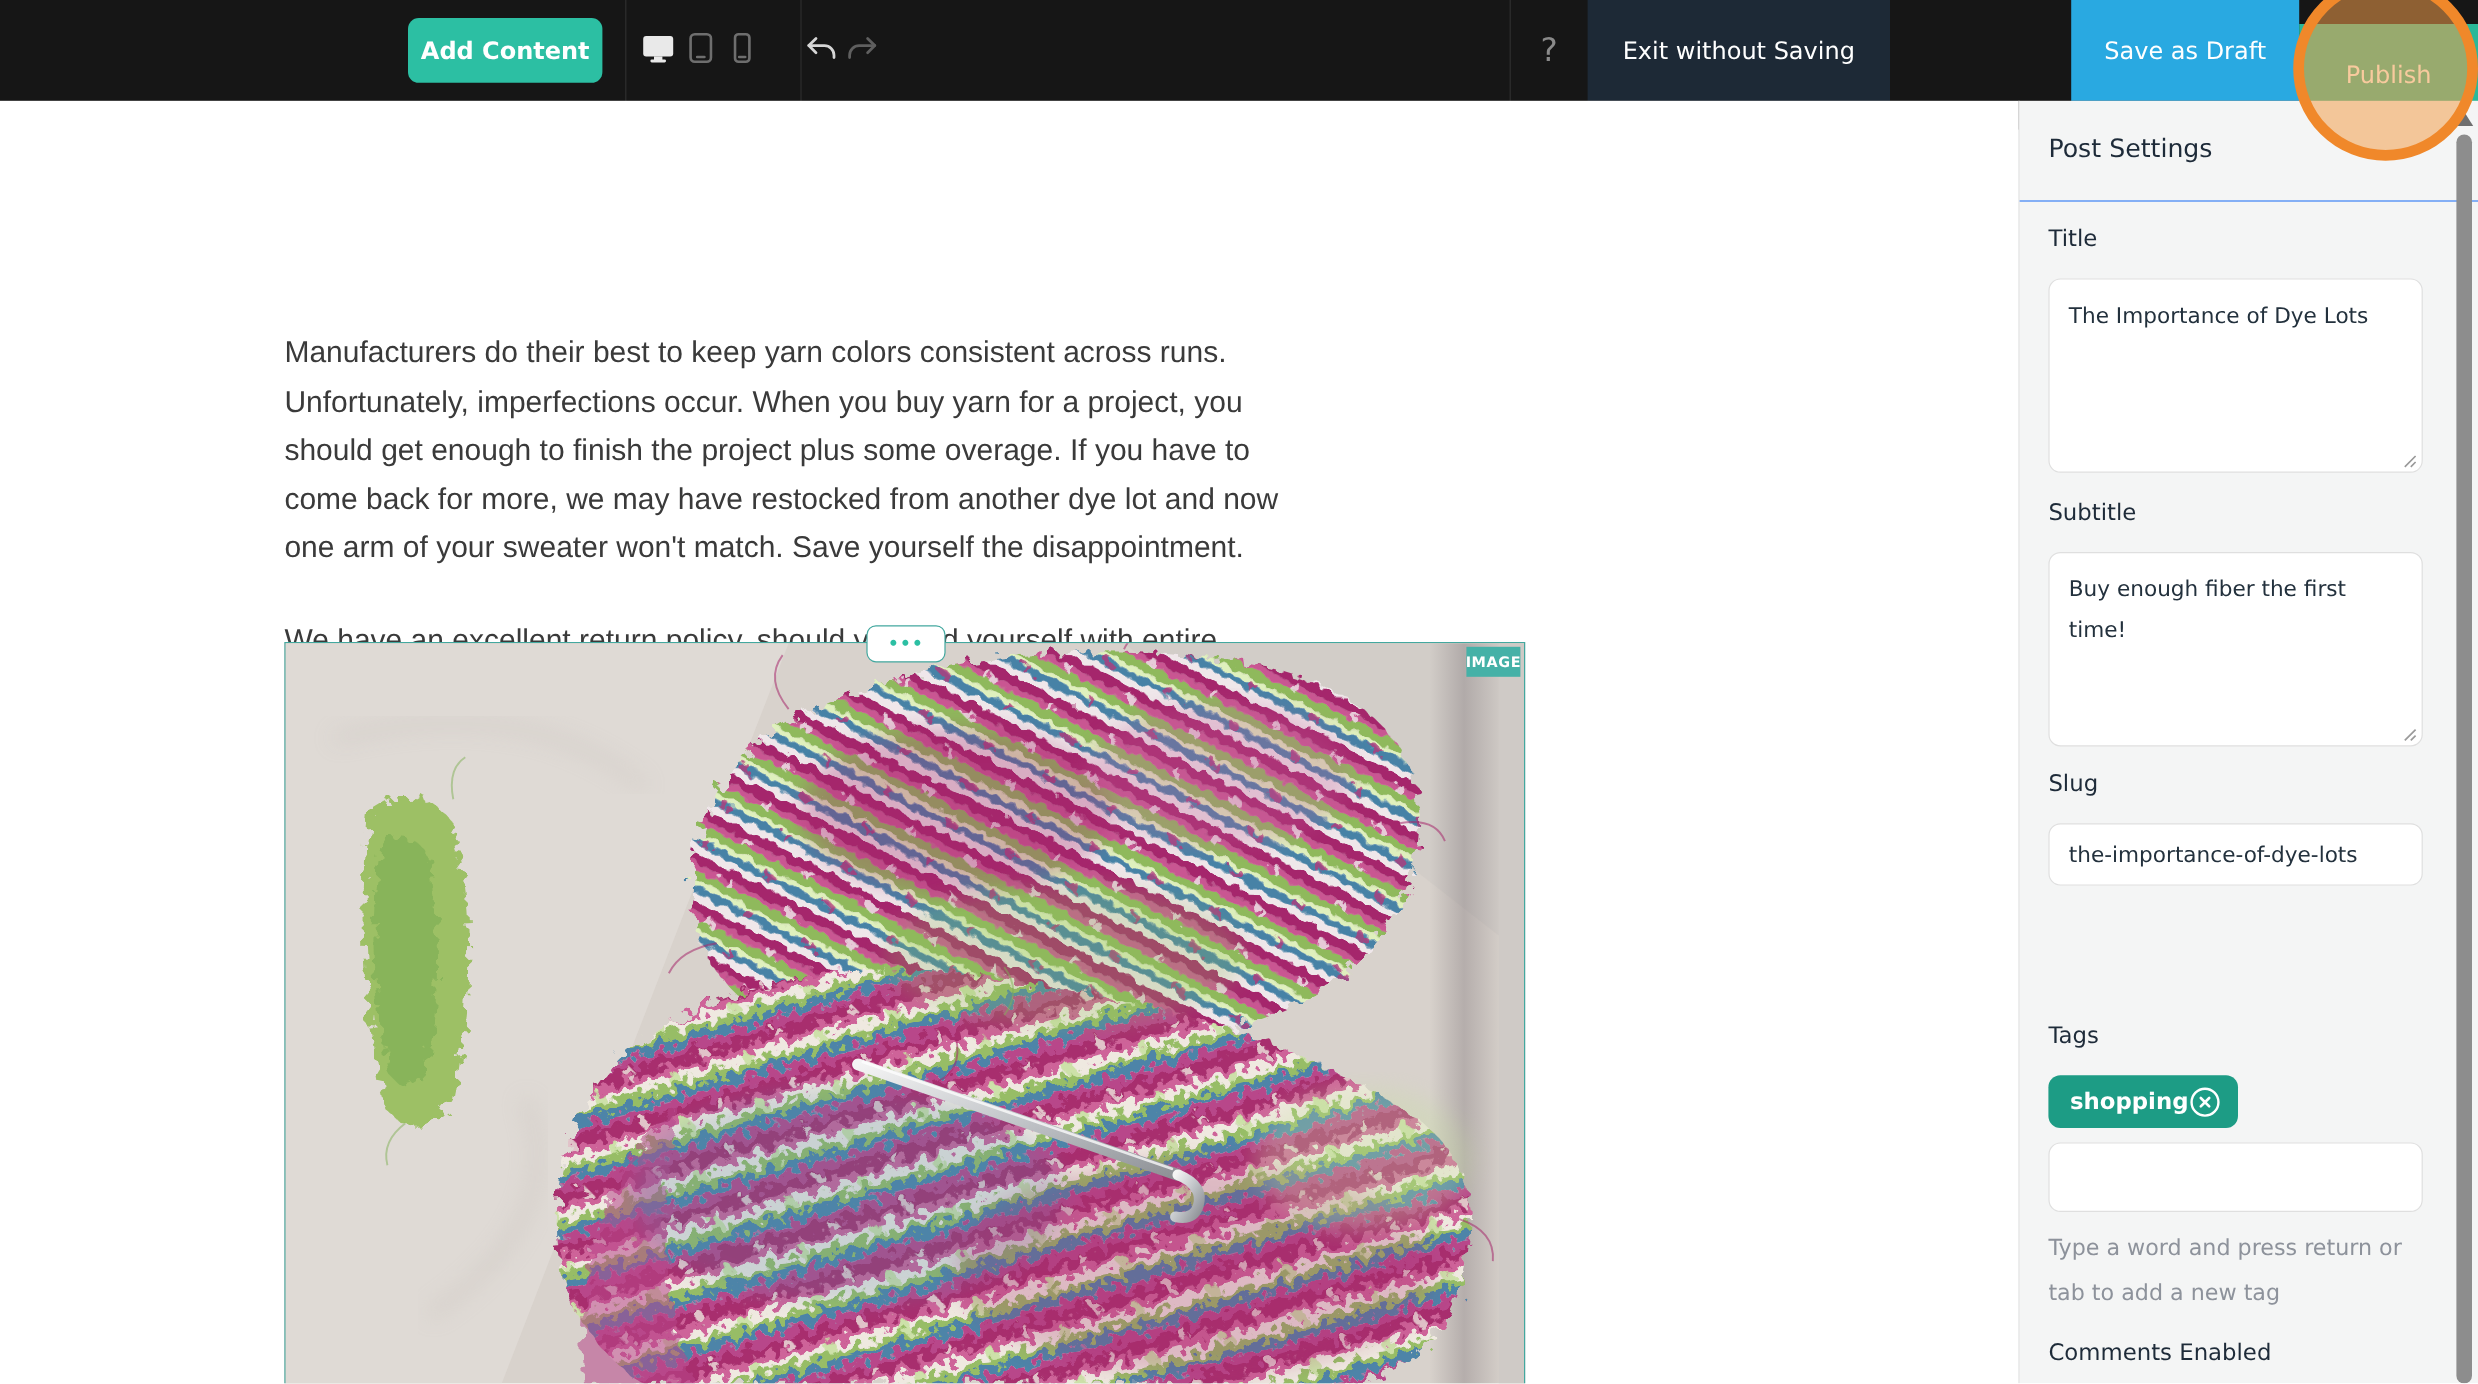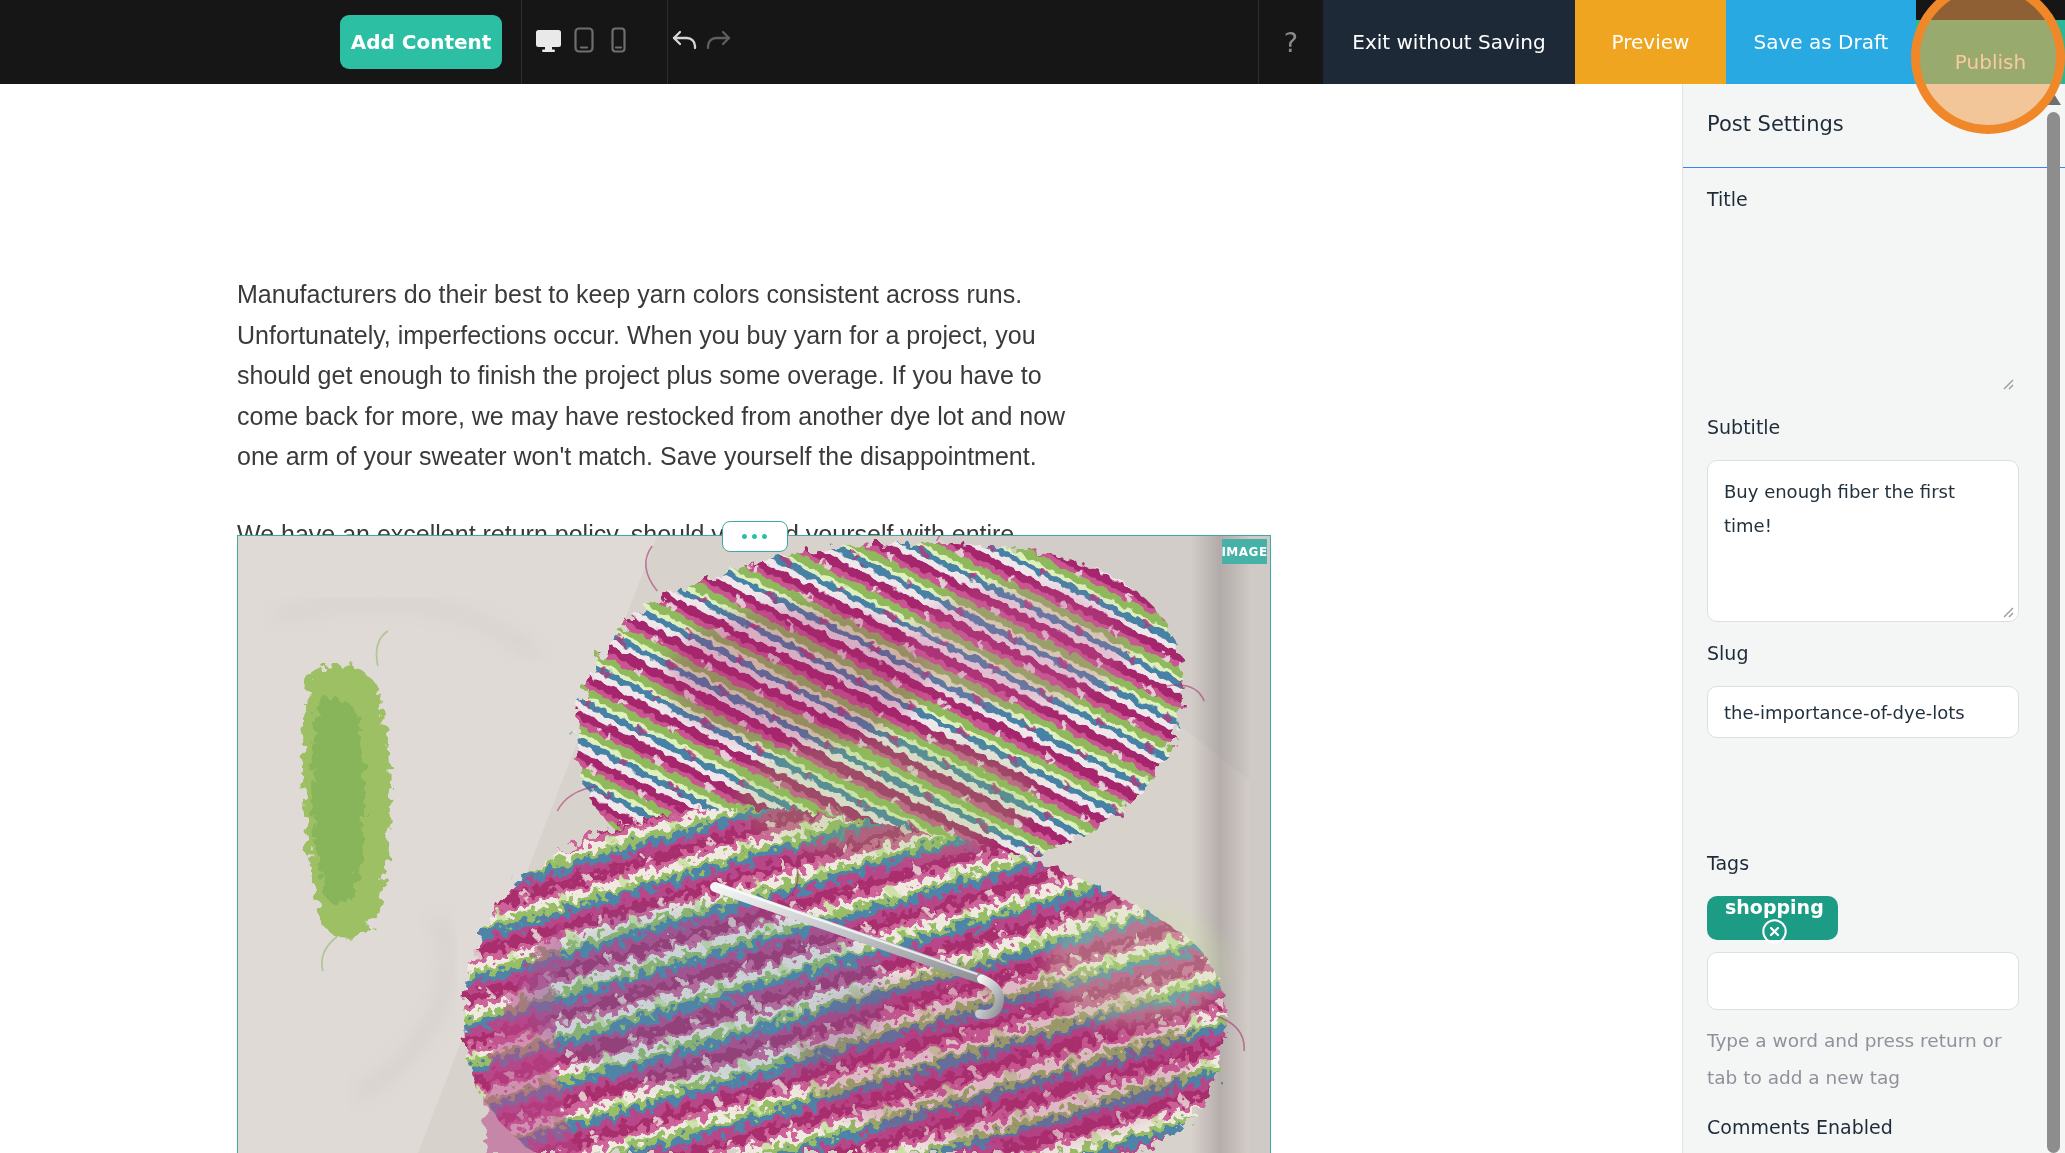--- a/index.html
+++ b/index.html
@@ -47,21 +47,21 @@
   .sb-header span{position:absolute;left:24px;top:28px;font-size:21px;color:#1E2B39;}
   .sb-label{position:absolute;left:24px;font-size:19px;color:#1E2B39;}
   .sb-textarea{position:absolute;left:24px;width:312px;box-sizing:border-box;background:#ffffff;
                border:1px solid #DFDFDF;border-radius:10px;padding:14px 16px;font-size:18px;color:#23313d;
                font-family:"DejaVu Sans","Liberation Sans",sans-serif;resize:none;line-height:34px;outline:none;}
   .sb-input{position:absolute;left:24px;width:312px;box-sizing:border-box;background:#ffffff;
             border:1px solid #DFDFDF;border-radius:10px;padding:0 16px;font-size:18px;color:#23313d;
             font-family:"DejaVu Sans","Liberation Sans",sans-serif;outline:none;}
   .sb-helper{position:absolute;left:24px;font-size:18.5px;line-height:37px;color:#8D929B;}
   .tag-chip{position:absolute;left:24px;top:812px;height:44px;background:#1D9C85;border-radius:10px;
-            display:flex;align-items:center;padding:0 14px 0 18px;cursor:pointer;flex-direction:column;}
+            display:flex;align-items:center;padding:0 14px 0 18px;cursor:pointer;}
   .tag-chip .chip-label{color:#ffffff;font-weight:bold;font-size:19px;}
   .resize-grip{position:absolute;width:14px;height:14px;pointer-events:none;}
 
   
   .scroll-thumb{position:absolute;left:2047px;top:112px;width:13px;height:1041px;border-radius:7px;background:#8D8D8D;}
   .scroll-arrow{position:absolute;left:2047px;top:94px;width:0;height:0;
                 border-left:7px solid transparent;border-right:7px solid transparent;border-bottom:11px solid #6F6F6F;}
 
   
   .annot-circle{position:absolute;left:1911px;top:-20px;width:154px;height:154px;border-radius:50%;
@@ -121,21 +121,20 @@
           <path d="M23 9 h-13 a8 8 0 0 0 -8 8 v2" fill="none" stroke="#5F5F5F" stroke-width="2.3" stroke-linecap="round"></path>
         </svg>
       </span>
     </div>
 
     <div class="tb-divider" style="left:1258px"></div>
 
     <div class="help">?</div>
 
     <div class="tb-btn btn-exit">Exit without Saving</div>
-    <div class="tb-btn btn-preview">Preview</div>
     <div class="tb-btn btn-save">Save as Draft</div>
     <div class="tb-btn btn-publish">Publish</div>
   </div>
 
   <div class="content">
 
     <div class="para para1">Manufacturers do their best to keep yarn colors consistent across runs.
 Unfortunately, imperfections occur. When you buy yarn for a project, you
 should get enough to finish the project plus some overage. If you have to
 come back for more, we may have restocked from another dye lot and now
@@ -237,20 +236,21 @@
   </div>
   <div class="img-handle">•••</div>
   <div class="img-badge">IMAGE</div>
 
   <div class="sidebar">
     <div class="sb-header">
       <span>Post Settings</span>
     </div>
 
     <div class="sb-label" style="top:104px">Title</div>
+    <textarea class="sb-textarea" style="top: 148px; height: 162px;" spellcheck="false">The Importance of Dye Lots</textarea>
     <span class="resize-grip" style="left:318px;top:292px">
       <svg width="14" height="14" viewBox="0 0 14 14">
           <path d="M12 3 L3 12 M12 8 L8 12" stroke="#9a9a9a" stroke-width="1.4"></path>
         </svg>
     </span>
 
     <div class="sb-label" style="top:332px">Subtitle</div>
     <textarea class="sb-textarea" style="top: 376px; height: 162px;" spellcheck="false">Buy enough fiber the first time!</textarea>
     <span class="resize-grip" style="left:318px;top:520px">
       <svg width="14" height="14" viewBox="0 0 14 14">

